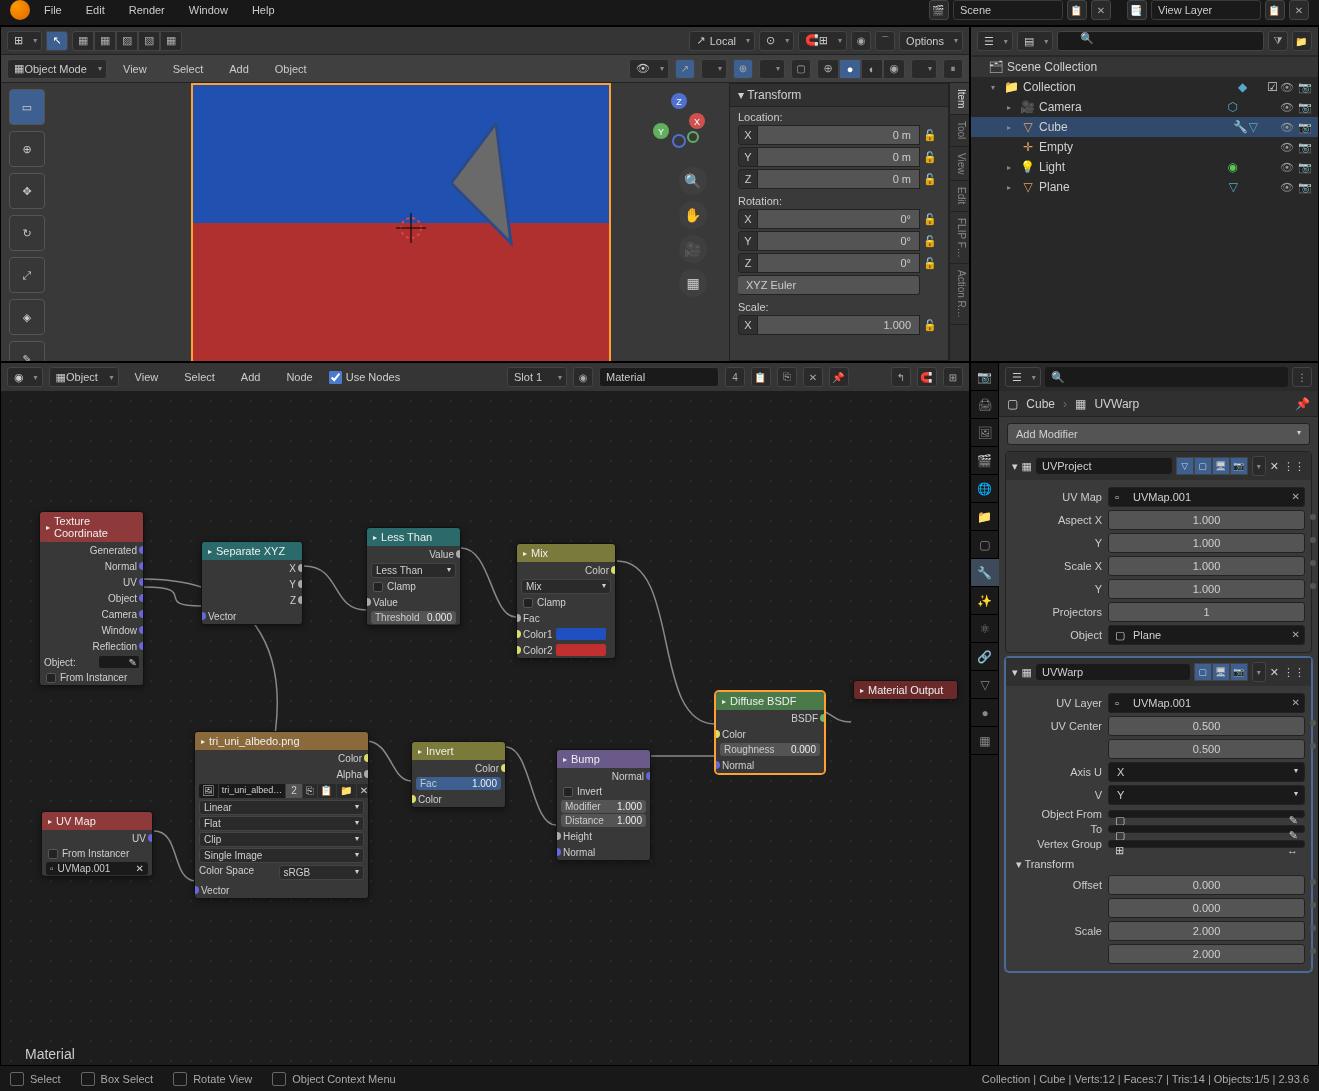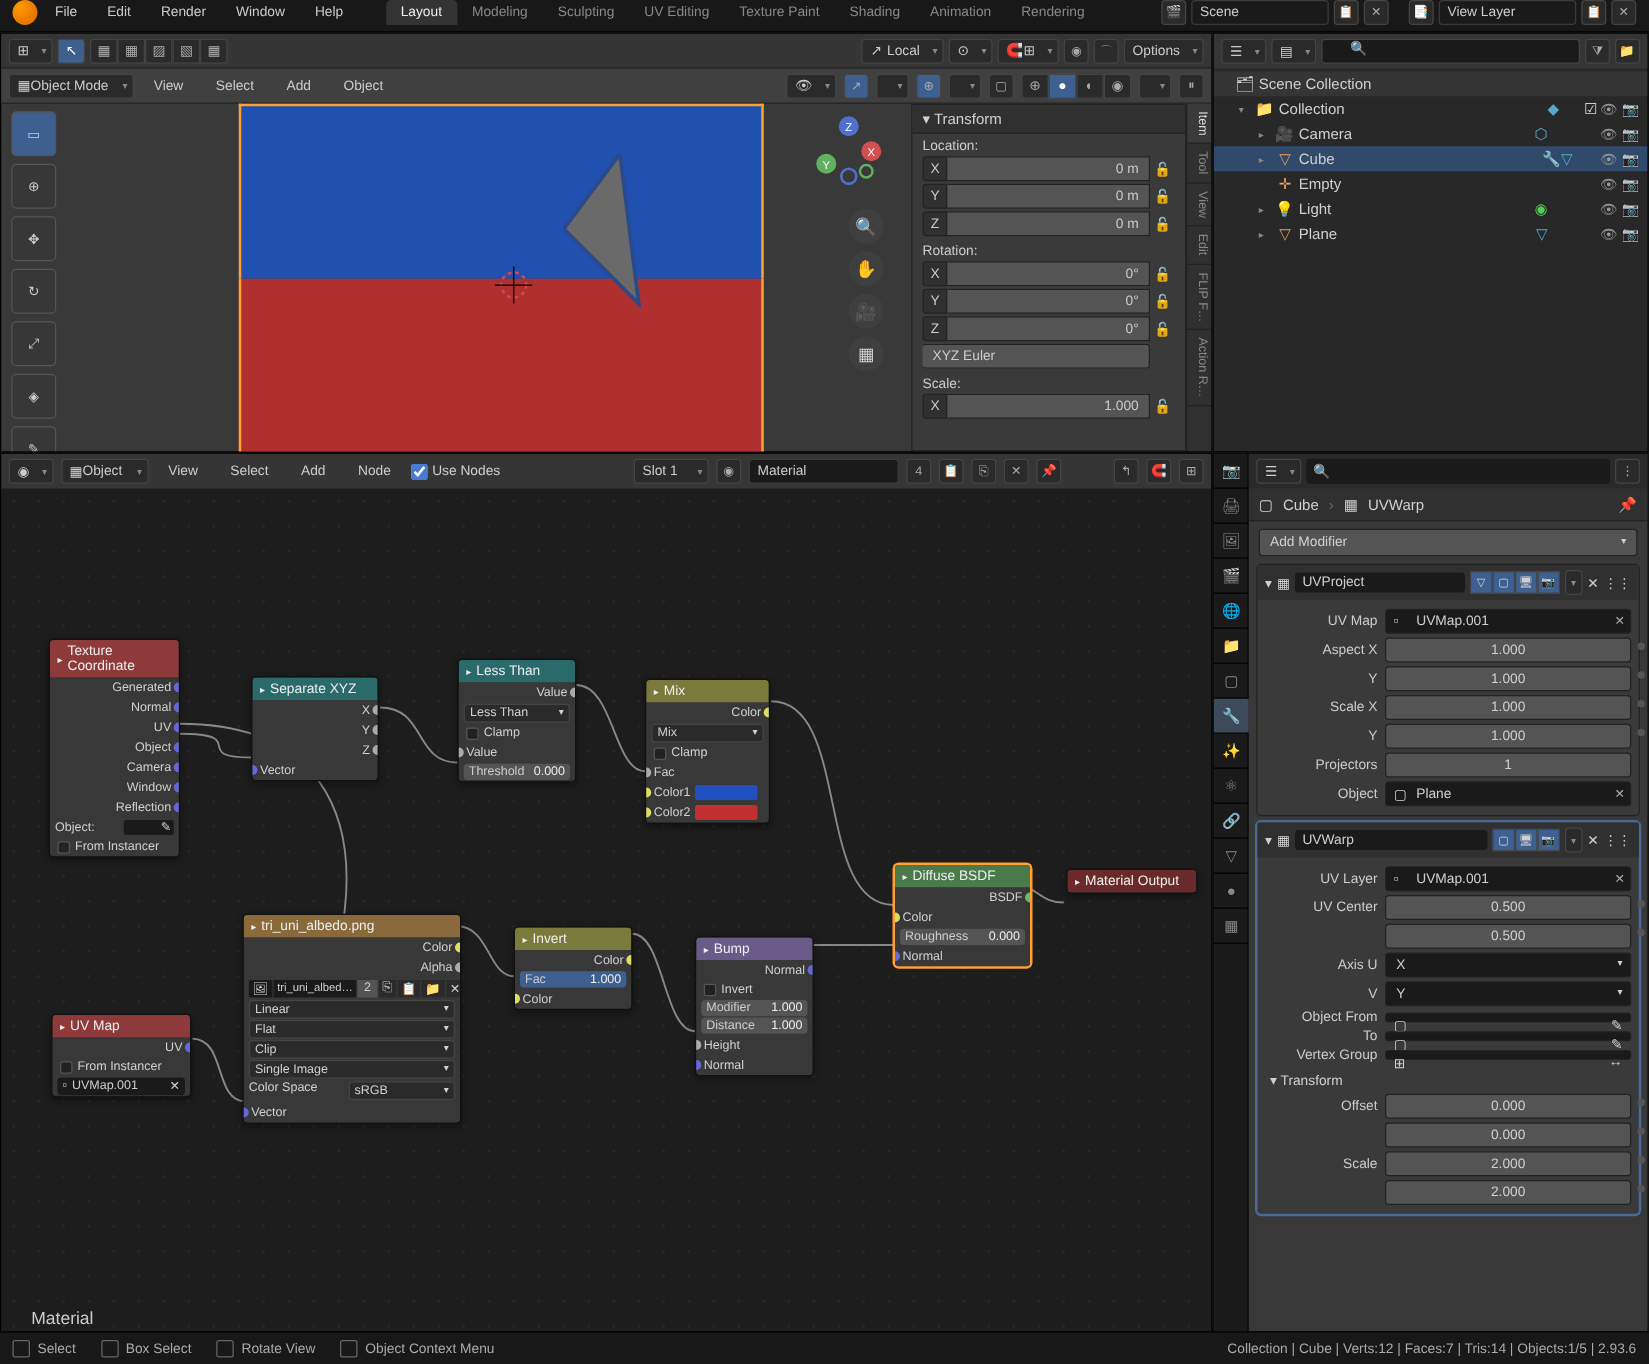--- a/index.html
+++ b/index.html
@@ -151,30 +151,20 @@
 </head>
 <body>
 
 <div class="topbar">
   <div class="logo"></div>
   <span class="menu-item">File</span>
   <span class="menu-item">Edit</span>
   <span class="menu-item">Render</span>
   <span class="menu-item">Window</span>
   <span class="menu-item">Help</span>
-  <div class="ws-tabs">
-    <span class="ws-tab active">Layout</span>
-    <span class="ws-tab">Modeling</span>
-    <span class="ws-tab">Sculpting</span>
-    <span class="ws-tab">UV Editing</span>
-    <span class="ws-tab">Texture Paint</span>
-    <span class="ws-tab">Shading</span>
-    <span class="ws-tab">Animation</span>
-    <span class="ws-tab">Rendering</span>
-  </div>
   <div class="scene-field">
     <span class="icon-btn">🎬</span>
     <input class="scene-input" value="Scene" style="">
     <span class="icon-btn">📋</span>
     <span class="icon-btn">✕</span>
     <span style="width:8px"></span>
     <span class="icon-btn">📑</span>
     <input class="scene-input" value="View Layer" style="">
     <span class="icon-btn">📋</span>
     <span class="icon-btn">✕</span>
@@ -688,21 +678,21 @@
               <span class="fl">Roughness</span>
               <span class="fv">0.000</span>
             </div>
           <div class="nrow in">
               <span class="sock c-vec"></span>
               <span>Normal</span>
             </div>
         </div>
       </div>
 
-      <div class="node" style="left:852px;top:304px;width:105px">
+      <div class="node" style="left:852px;top:289px;width:105px">
         <div class="nhdr hdr-darkred">Material Output</div>
       </div>
 
       <div class="mat-label">Material</div>
     </div>
   </div>
 
   <div class="props">
     <div class="props-tabs">
       <div class="prop-tab">📷</div>

